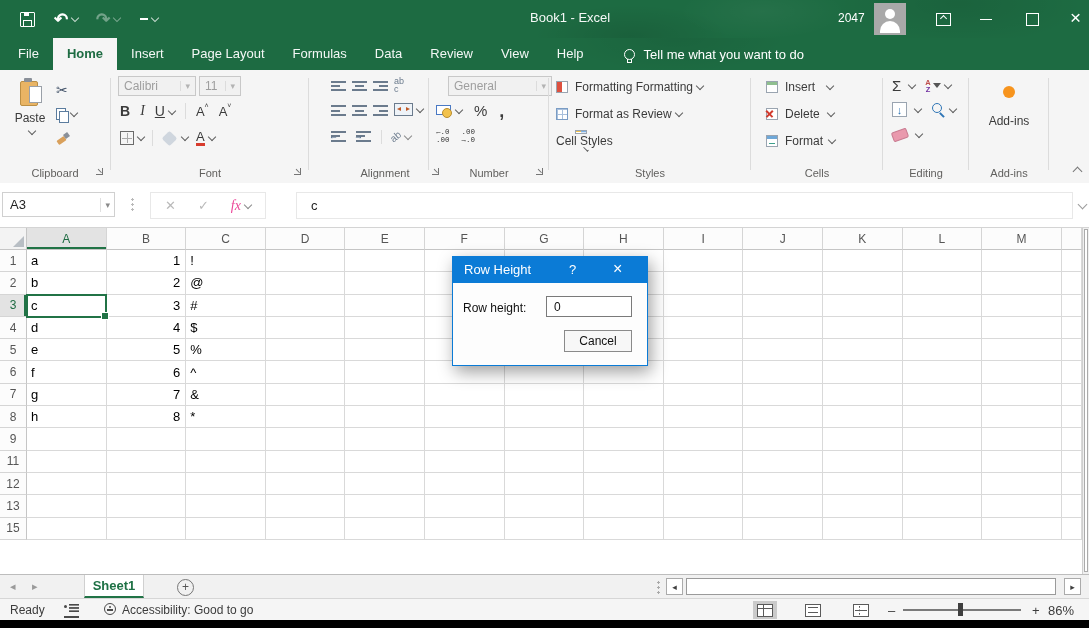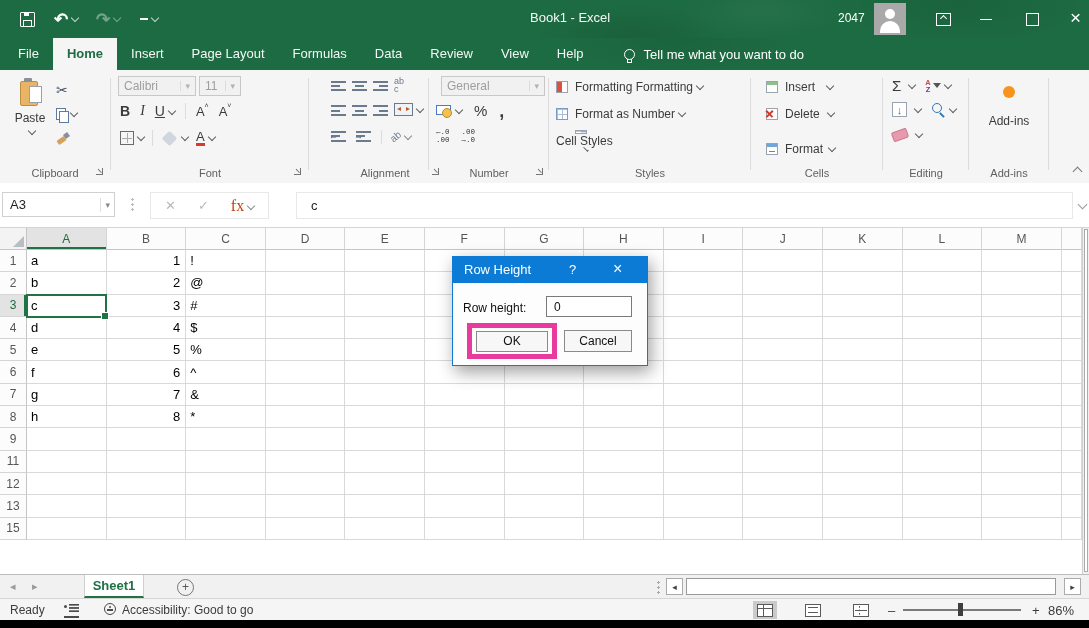--- a/index.html
+++ b/index.html
@@ -130,21 +130,21 @@
   .eraser{width:14px;height:8px;background:#e999ad;border:1px solid #c97b91;border-radius:2px;transform:rotate(-20deg);}
   .addin-dot{width:12px;height:12px;border-radius:50%;background:#f7941d;}
   .collapse-chv{position:absolute;right:8px;bottom:8px;width:6px;height:6px;border-left:1.3px solid #777;border-top:1.3px solid #777;transform:rotate(45deg);}
   
   #fbar{position:absolute;left:0;top:183px;width:1089px;height:45px;background:#fff;border-bottom:1px solid #d4d4d4;box-sizing:border-box;}
   #namebox{position:absolute;left:2px;top:9px;width:113px;height:25px;border:1px solid #d0d0d0;display:flex;align-items:center;font-size:13px;color:#222;padding-left:7px;box-sizing:border-box;}
   #namebox .arr{margin-left:auto;color:#8a8a8a;font-size:9px;border-left:1px solid #e0e0e0;padding:2px 4px;}
   .fdots{position:absolute;left:131px;top:14px;width:3px;height:16px;
     background:radial-gradient(circle 1.2px,#b9b9b9 1.2px,transparent 1.3px);background-size:3px 5px;}
   .fbtns{position:absolute;left:150px;top:9px;height:25px;display:flex;align-items:center;gap:22px;color:#b9b9b9;font-size:13px;border:1px solid #e8e8e8;padding:0 14px;}
-  .fx{font-family:"Liberation Serif",serif;color:#c2410c;font-size:16px;}
+  .fx{font-family:"Liberation Serif",serif;font-style:italic;color:#ec4899;font-size:14px;}
   #finput{position:absolute;left:296px;top:9px;right:16px;height:25px;border:1px solid #e8e8e8;display:flex;align-items:center;font-size:13px;color:#222;padding-left:14px;}
   .fexp{position:absolute;right:3px;top:18px;width:6px;height:6px;border-right:1.2px solid #9b9b9b;border-bottom:1.2px solid #9b9b9b;transform:rotate(45deg);}
   
   #sheet{position:absolute;left:0;top:228px;width:1082px;height:346px;overflow:hidden;background:#fff;}
   .hdr-row{display:flex;height:22px;}
   .corner{width:27px;height:22px;background:#f3f3f3;border-right:1px solid #c5c5c5;border-bottom:1px solid #c5c5c5;position:relative;box-sizing:border-box;flex:none;}
   .corner::after{content:"";position:absolute;right:2px;bottom:2px;width:0;height:0;border-left:11px solid transparent;border-bottom:11px solid #b8bec4;}
   .colhdr{height:22px;box-sizing:border-box;border-right:1px solid #d5d5d5;border-bottom:1px solid #c5c5c5;background:#fcfcfc;color:#565656;font-size:12px;display:flex;align-items:center;justify-content:center;flex:none;}
   .colhdr.sel{background:#e3e3e3;color:#1e6b42;box-shadow:inset 0 -2px 0 #217346;}
   .grow{display:flex;height:22.3px;}
@@ -360,21 +360,21 @@
           <span class="orient">ab</span>
           <span class="chv gray"></span>
         </span>
     </div>
     <span class="lnch" style="right:4px;"></span>
     <div class="glabel">Alignment</div>
   </div>
   <div class="seprib" style="left:428px;"></div>
 
   <div class="grp" style="left:430px;width:118px;">
-    <div class="fr" style="left:11px;top:6px;">
+    <div class="fr" style="left:18px;top:6px;">
       <div class="combo" style="width:104px;">
           <span>General</span>
           <span class="arr">▾</span>
         </div>
     </div>
     <div class="fr" style="left:6px;top:32px;gap:12px;">
       <span style="display:flex;align-items:center;">
           <span class="money-ic"></span>
           <span class="chv"></span>
         </span>
@@ -391,21 +391,21 @@
   <div class="seprib" style="left:548px;"></div>
 
   <div class="grp" style="left:550px;width:200px;">
     <div class="srow" style="top:6px;">
         <span class="cf-ic"></span>
         <span>Formatting Formatting</span>
         <span class="chv"></span>
       </div>
     <div class="srow" style="top:33px;">
         <span class="tbl-ic"></span>
-        <span>Format as Number</span>
+        <span>Format as Review</span>
         <span class="chv"></span>
       </div>
     <div class="srow" style="top:60px;flex-direction:column;">
         <span class="cs-ic"></span>
         <span>Cell Styles</span>
         <span class="chv"></span>
       </div>
     <div class="glabel">Styles</div>
   </div>
   <div class="seprib" style="left:750px;"></div>
@@ -414,21 +414,21 @@
     <div class="srow" style="left:14px;top:6px;">
         <span class="ins-ic"></span>
         <span>Insert</span>
         <span class="chv" style="margin-left:12px;"></span>
       </div>
     <div class="srow" style="left:14px;top:33px;">
         <span class="del-ic"></span>
         <span>Delete</span>
         <span class="chv" style="margin-left:8px;"></span>
       </div>
-    <div class="srow" style="left:14px;top:60px;margin-top:8px;">
+    <div class="srow" style="left:14px;top:60px;">
         <span class="fmt-ic"></span>
         <span>Format</span>
         <span class="chv" style="margin-left:6px;"></span>
       </div>
     <div class="glabel">Cells</div>
   </div>
   <div class="seprib" style="left:882px;"></div>
 
   <div class="grp" style="left:884px;width:84px;">
     <div class="fr" style="left:8px;top:7px;gap:4px;">
@@ -741,23 +741,20 @@
 <div id="dialog">
   <div id="dlg-title">
       <span>Row Height</span>
     </div>
   <span id="dlg-help">?</span>
   <span id="dlg-close">×</span>
   <span id="dlg-label">Row height:</span>
   <div id="dlg-input">
       <span>0</span>
     </div>
-  <div id="ok-ring">
-    <div class="dlg-btn">OK</div>
-  </div>
   <div class="dlg-btn" id="btn-cancel">Cancel</div>
 </div>
 
 <div id="sheetbar">
   <span class="navarr" style="left:10px;">◂</span>
   <span class="navarr" style="left:32px;">▸</span>
   <div id="tab-sheet1">Sheet1</div>
   <div id="add-sheet">+</div>
   <span class="hdots"></span>
   <div class="hs-btn" style="left:666px;">◂</div>

